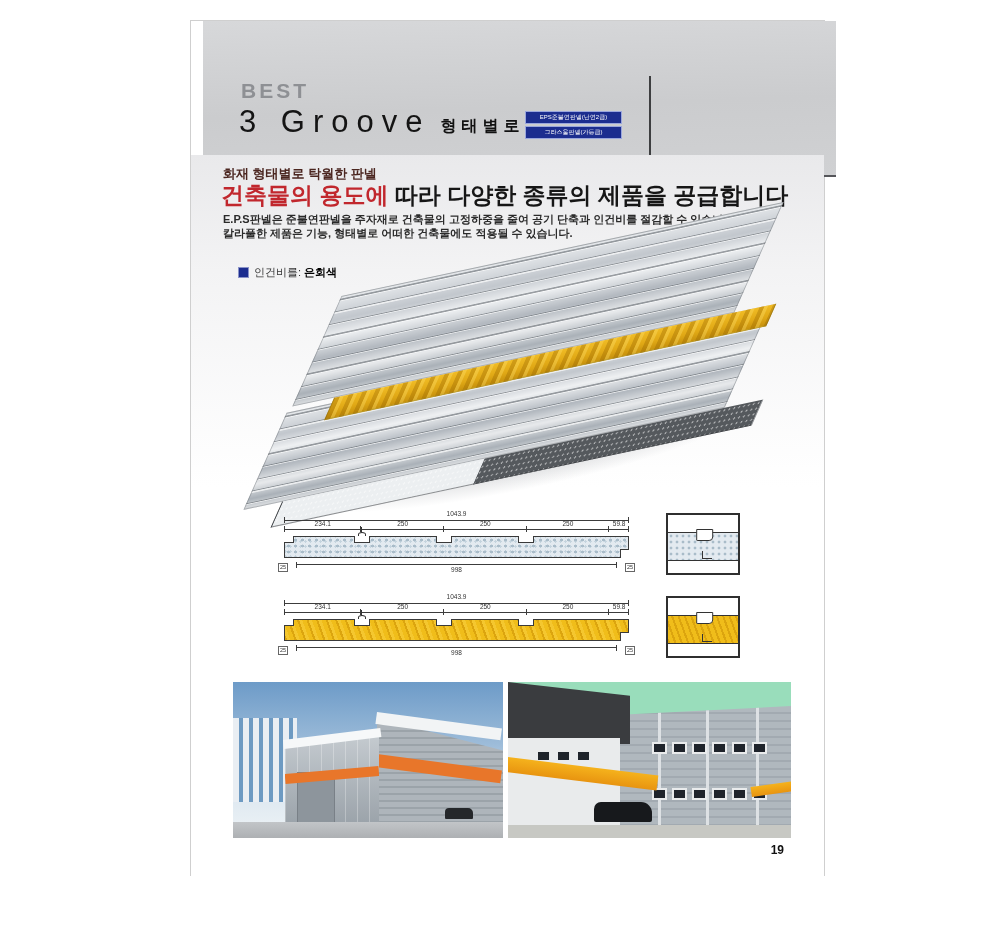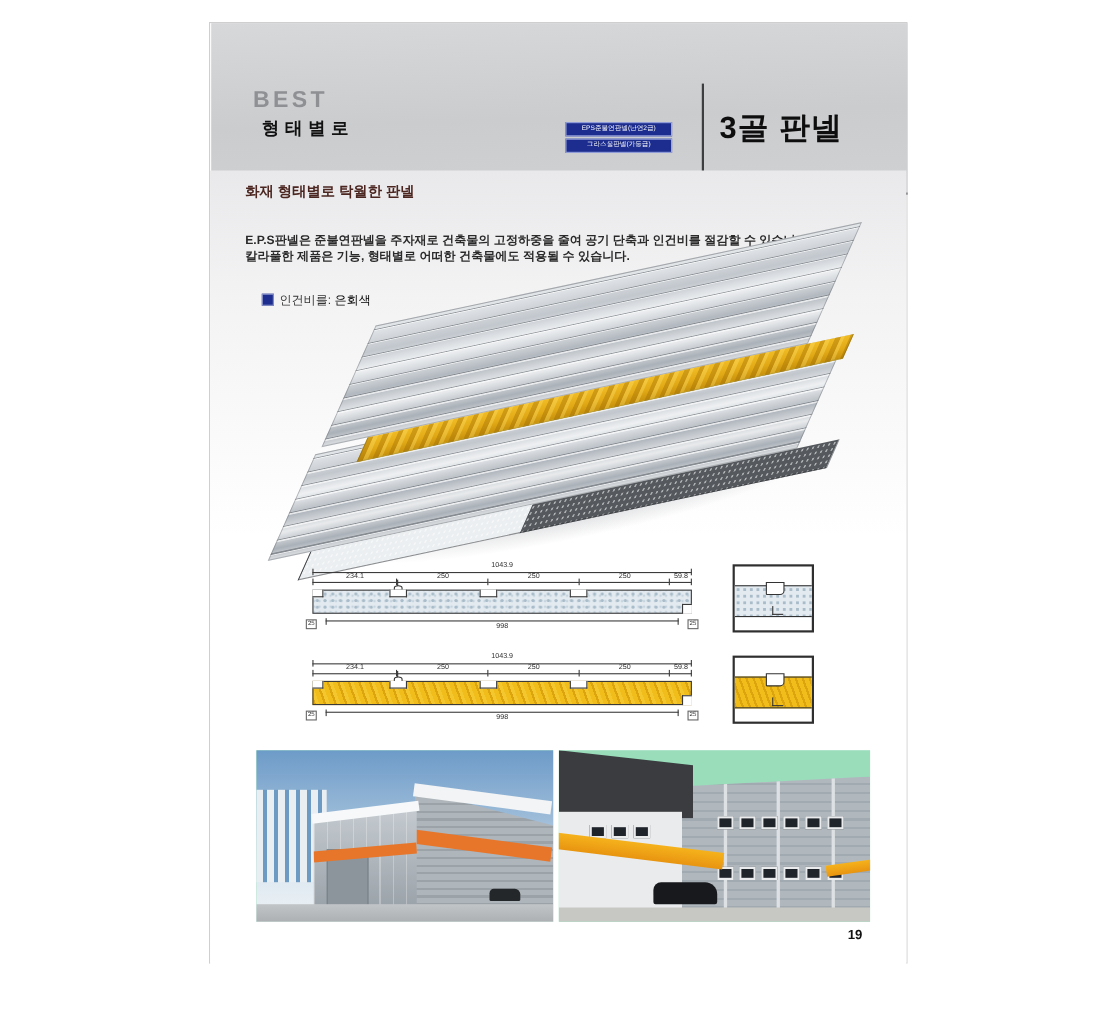--- a/index.html
+++ b/index.html
@@ -1,21 +1,21 @@
 <!DOCTYPE html>
 <html><head>
 <meta charset="utf-8">
 <style>
   html,body{margin:0;padding:0;}
   body{width:1000px;height:936px;position:relative;overflow:hidden;background:#ffffff;
        font-family:"Liberation Sans","DejaVu Sans",sans-serif;color:#222;}
   .page{position:absolute;left:190px;top:20px;width:635px;height:856px;background:#fff;
         border:1px solid #cfcfcf;box-sizing:border-box;}
   
-  .band{position:absolute;left:1px;top:0;width:100%;height:156px;
+  .band{position:absolute;left:12px;top:0;width:100%;height:156px;
         background:linear-gradient(178deg,#d7d8da 0%,#cbccce 55%,#d0d1d3 100%);
         border-bottom:2px solid #55565a;box-sizing:border-box;}
   .best{position:absolute;left:38px;top:58px;font-size:21px;font-weight:bold;
         color:#8e9094;letter-spacing:3px;}
   .groove-row{position:absolute;left:36px;top:84px;display:flex;align-items:flex-end;}
   .groove{font-size:31px;letter-spacing:8px;color:#141414;font-weight:400;line-height:34px;}
   .groove-kr{font-size:16px;font-weight:bold;color:#111;letter-spacing:5px;margin-left:10px;
              line-height:26px;}
   .badges{position:absolute;left:322px;top:90px;width:97px;display:flex;flex-direction:column;gap:2px;}
   .badge{background:#1c2d8f;border:1px solid #9aa6dd;box-shadow:inset 0 0 0 1px #1c2d8f;
@@ -26,21 +26,21 @@
   .content{position:absolute;left:0;top:134px;width:100%;height:722px;
            background:linear-gradient(180deg,#e9e9eb 0%,#f3f3f4 16%,#ffffff 46%,#ffffff 100%);}
   .tagline{position:absolute;left:32px;top:10px;font-size:13px;font-weight:bold;color:#4b2620;}
   .headline{position:absolute;left:30px;top:25px;font-size:23px;font-weight:bold;white-space:nowrap;}
   .headline .red{color:#c1272d;}
   .headline .blk{color:#161616;}
   .bodytext{position:absolute;left:32px;top:57px;font-size:11px;font-weight:600;color:#2a2a2a;line-height:14px;}
   .colornote{position:absolute;left:47px;top:110px;display:flex;align-items:center;font-size:11px;}
   .swatch{width:9px;height:9px;background:#1c2d8f;border:1px solid #8a93c8;margin-right:5px;}
   .cn-label{color:#333;}
-  .cn-value{font-weight:normal;color:#000;margin-left:3px;}
+  .cn-value{font-weight:bold;color:#000;margin-left:3px;}
   
   .product{position:absolute;left:75px;top:100px;width:520px;height:252px;}
   .pshadow{position:absolute;left:25px;top:165px;width:470px;height:70px;
            background:radial-gradient(ellipse at center,rgba(110,115,122,.38),rgba(110,115,122,0) 68%);
            transform:rotate(-12deg);}
   .slab{position:absolute;}
   .slab .ftop{transform:skewX(-36deg);
       background:
         repeating-linear-gradient(180deg,rgba(255,255,255,0) 0 2px,rgba(86,92,98,.55) 2px 3px,rgba(255,255,255,.65) 3px 4px,rgba(0,0,0,0) 4px 11px),
         linear-gradient(180deg,#e4e7ea 0%,#c2c7cd 22%,#eef0f2 38%,#b2b8bf 58%,#e8eaec 74%,#aab1b8 90%,#d8dbde 100%);
@@ -154,33 +154,36 @@
   .pagenum{position:absolute;right:40px;top:688px;font-size:12px;font-weight:bold;color:#111;}
 </style>
 </head>
 <body>
 
 <div class="page">
 
   <div class="band">
     <div class="best">BEST</div>
     <div class="groove-row">
+      <span class="groove">3 Groove</span>
       <span class="groove-kr">형태별로</span>
     </div>
     <div class="badges">
       <div class="badge">EPS준불연판넬(난연2급)</div>
       <div class="badge">그라스울판넬(가등급)</div>
     </div>
     <div class="hdivider"></div>
-    <div class="category">3골 판넬</div>
   </div>
 
   <div class="content">
 
     <div class="tagline">화재 형태별로 탁월한 판넬</div>
+    <div class="headline">
+      <span class="red">건축물의 용도에</span><span class="blk"> 따라 다양한 종류의 제품을 공급합니다</span>
+    </div>
     <div class="bodytext">
       <div>E.P.S판넬은 준불연판넬을 주자재로 건축물의 고정하중을 줄여 공기 단축과 인건비를 절감할 수 있습니다.</div>
       <div>칼라풀한 제품은 기능, 형태별로 어떠한 건축물에도 적용될 수 있습니다.</div>
     </div>
 
     <div class="colornote">
       <span class="swatch"></span>
       <span class="cn-label">인건비를:</span>
       <span class="cn-value">은회색</span>
     </div>

